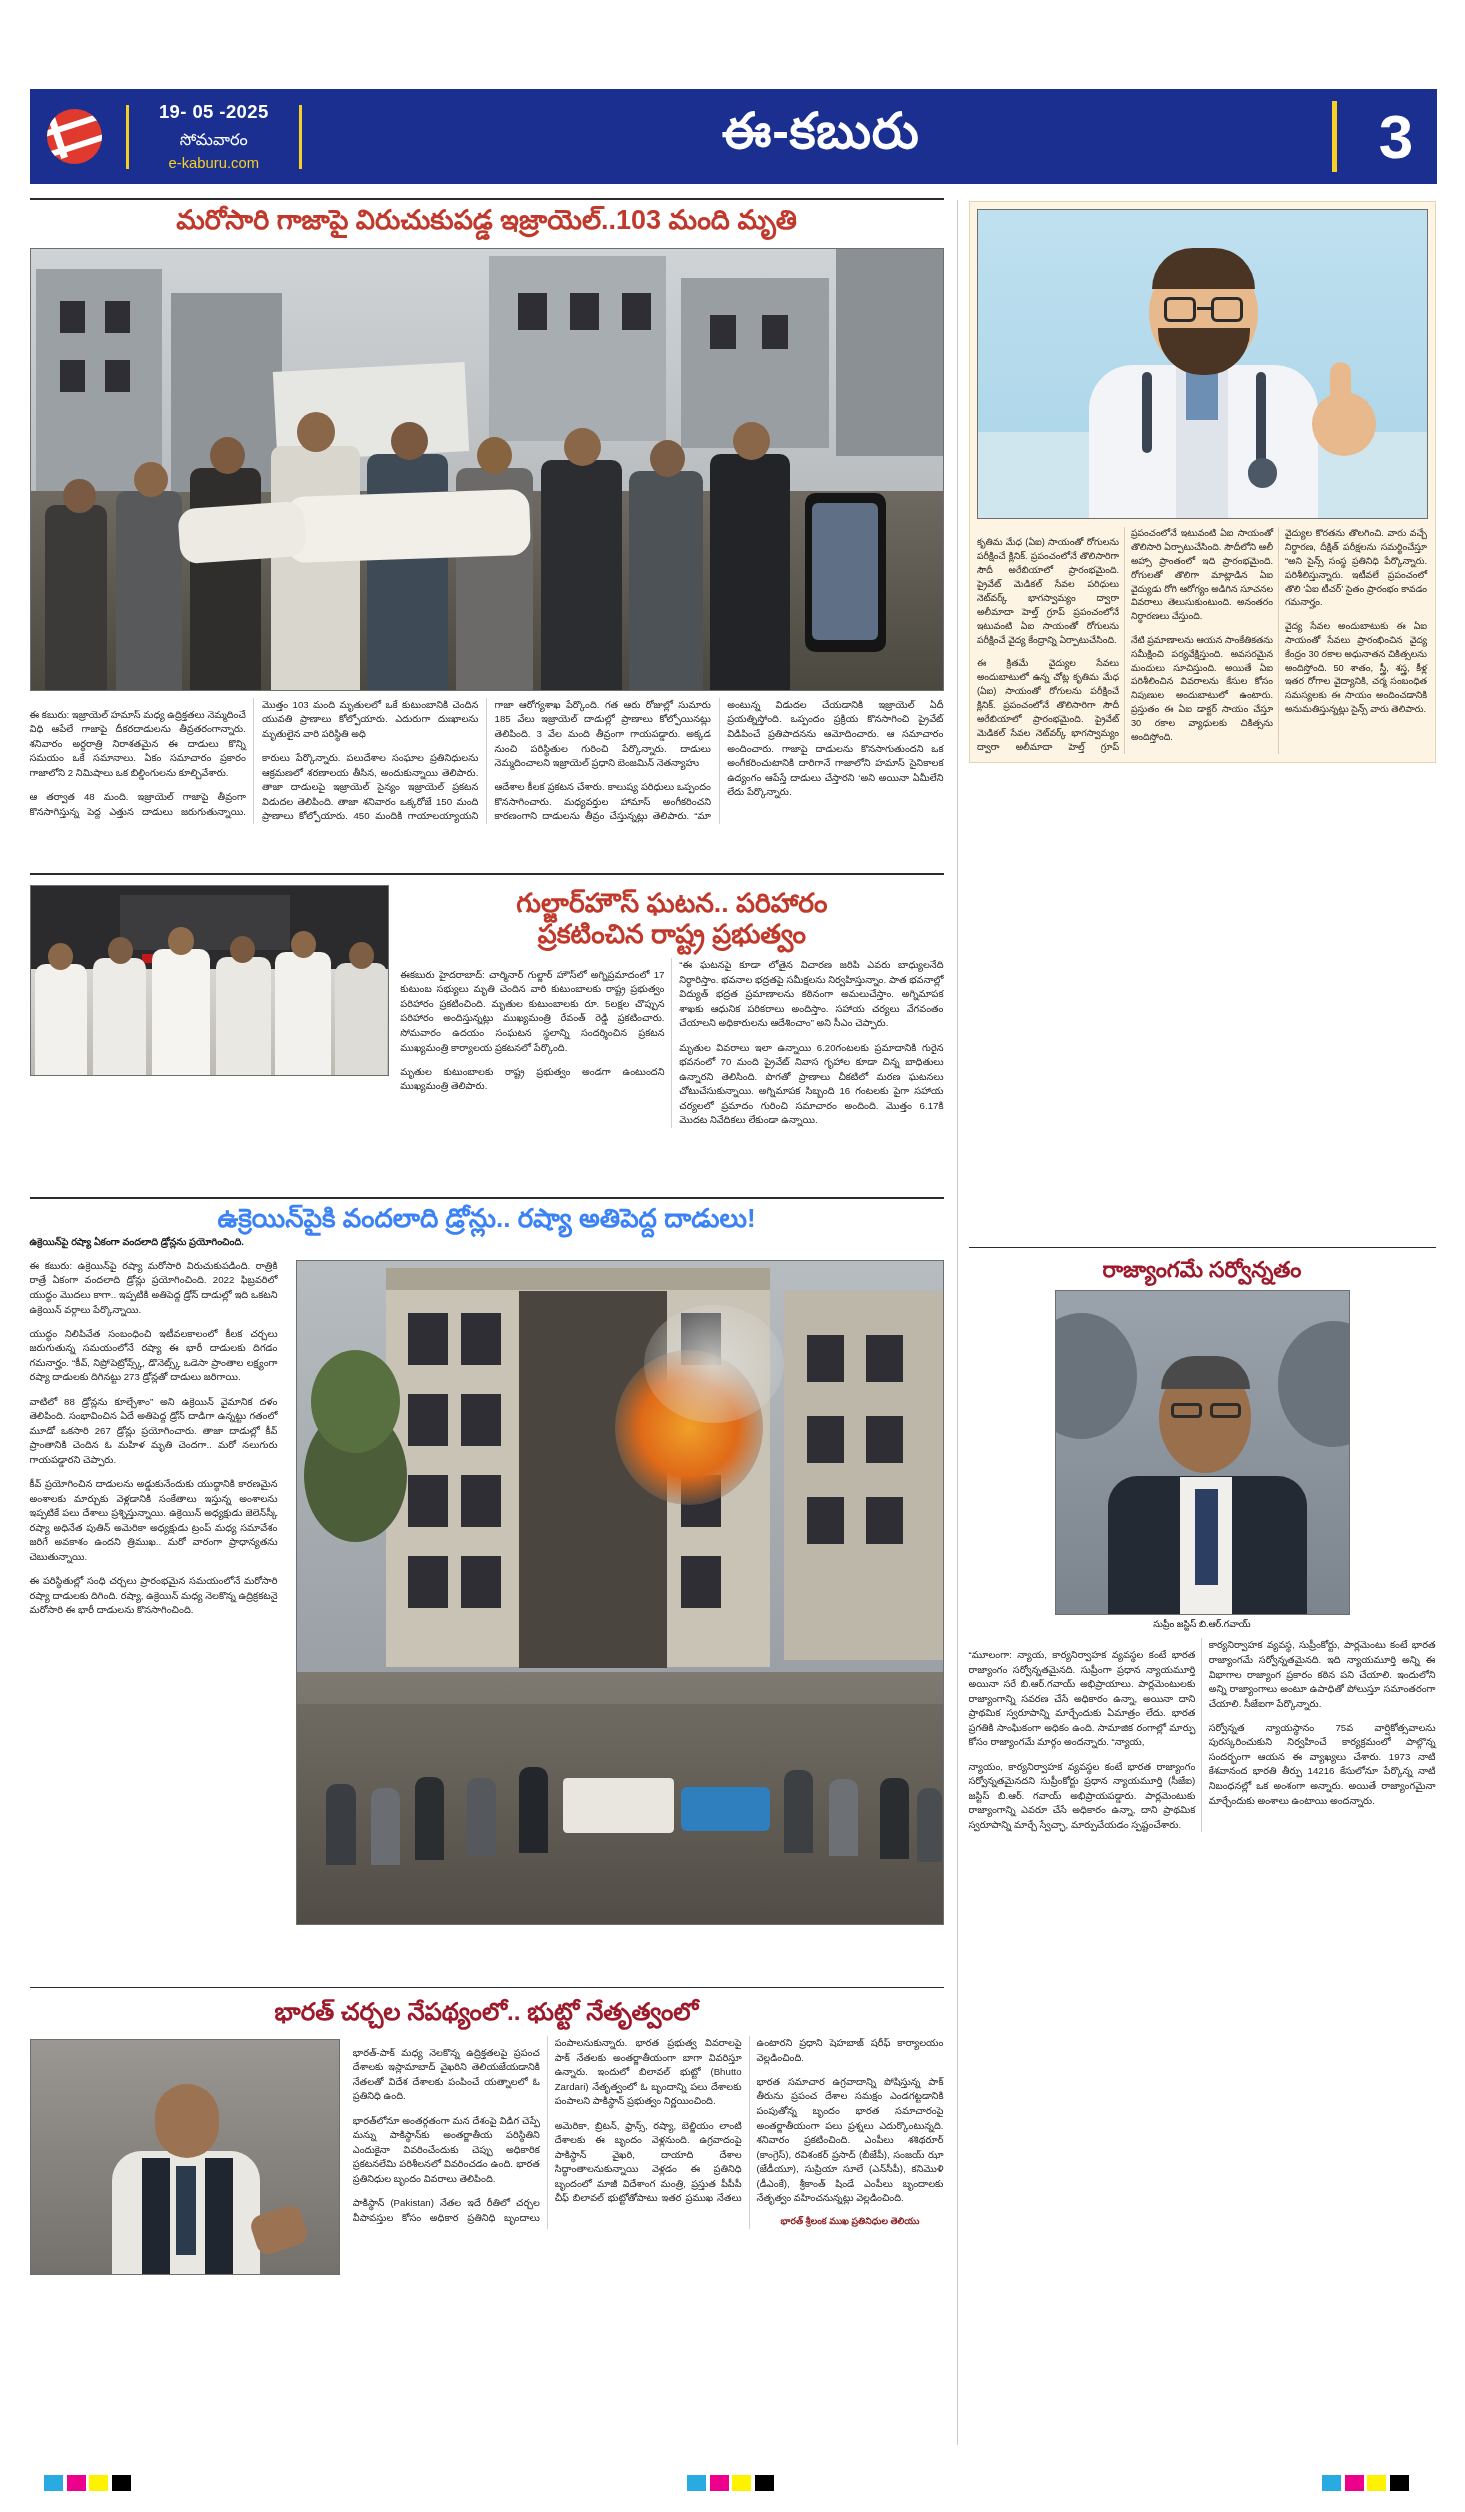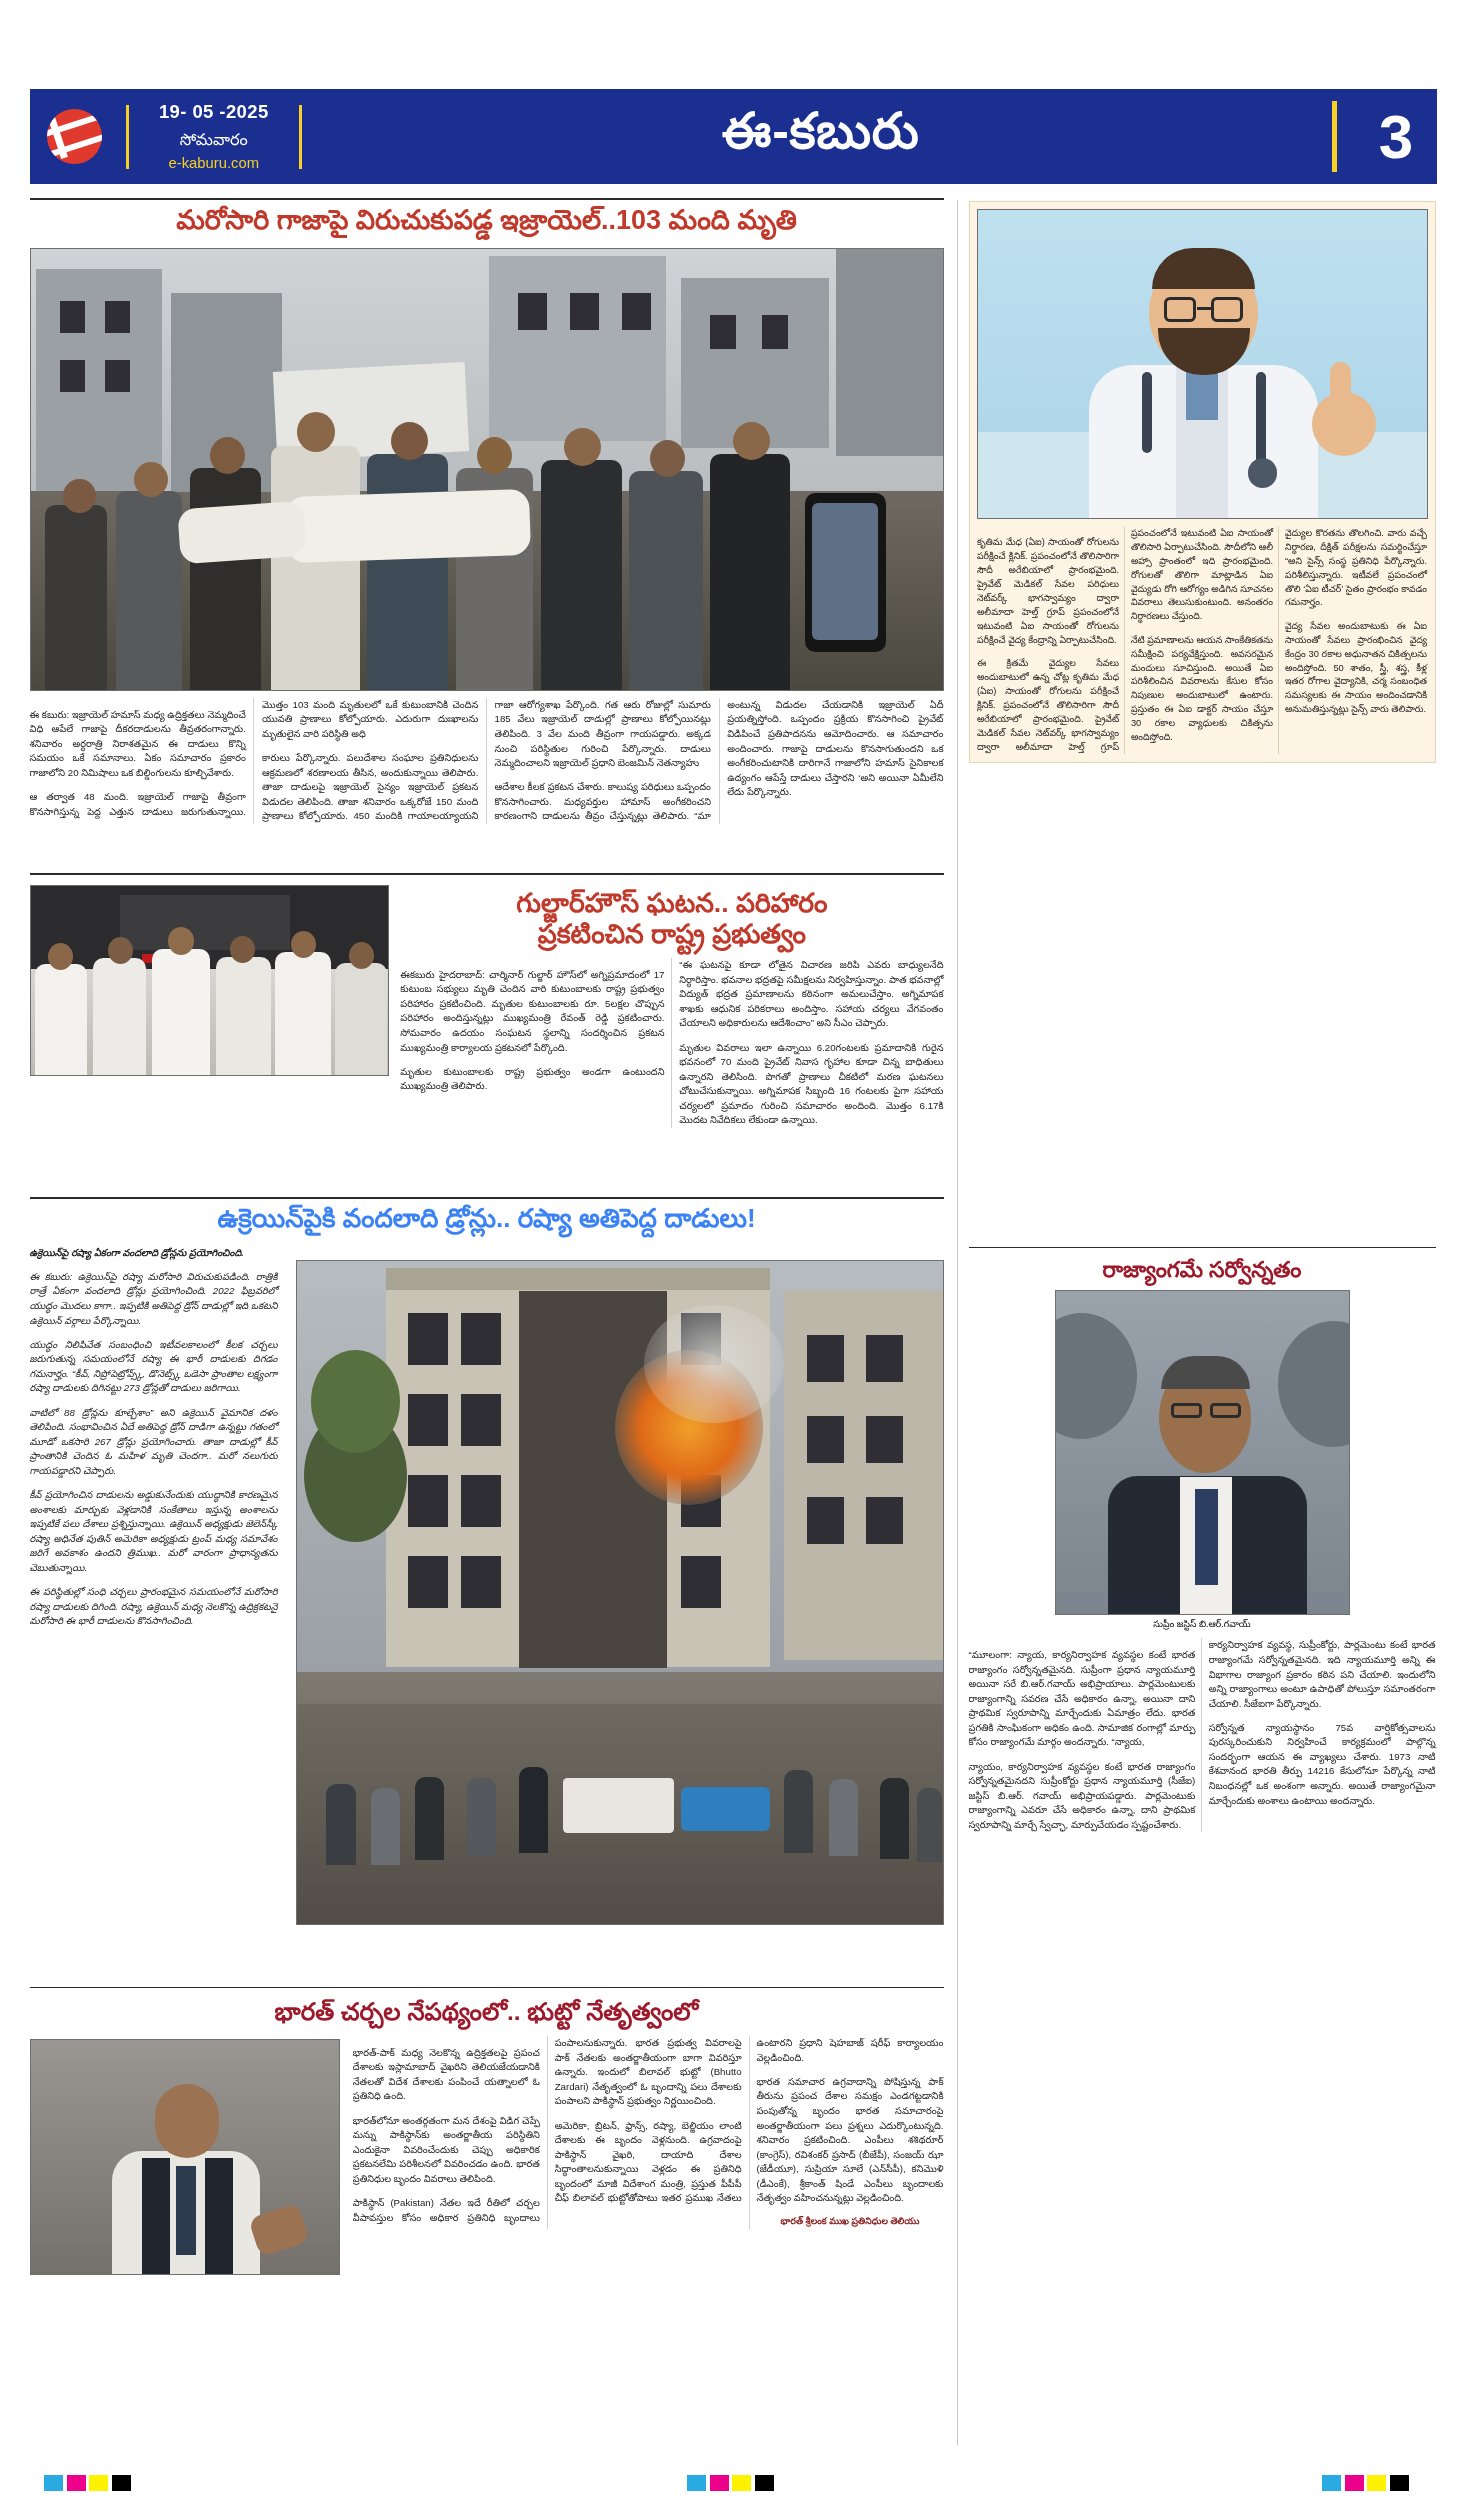--- a/index.html
+++ b/index.html
@@ -115,21 +115,21 @@
   #lead-body { column-count: 4; column-gap: 16.2px; column-rule: 0.7px solid #d0d0d0; margin-top: 7.4px; }
 
   #gulzar-story { position:absolute; left:0; top:796px; width:914px; }
   #gulzar-photo { width: 359px; height: 191px; float:left; margin-right:11.8px; }
   #gulzar-headline { font-size: 26.6px; text-align:center; padding: 3px 0 7.4px 0; }
   #gulzar-body { column-count: 2; column-gap: 14.8px; column-rule:0.7px solid #d0d0d0; }
 
   #ukraine-story { position:absolute; left:0; top:1108px; width:914px; }
   #ukraine-headline { font-size: 26px; padding: 5.9px 0 10.3px 0; }
   #ukraine-photo { position:absolute; left: 266px; top: 63px; width: 648px; height: 665px; }
-  #ukraine-text-left { position:absolute; left:0; top: 39px; width: 248px; font-style: italic; }
+  #ukraine-text-left { position:absolute; left:0; top: 28px; width: 248px; }
 
   #bhutto-story { position:absolute; left:0; top: 1905px; width:914px; }
   #bhutto-headline { font-size: 24.4px; text-align:center; padding: 4.4px 0 8.9px 0; }
   #bhutto-photo { width: 310px; height: 236px; float:left; margin-right:13.3px; margin-top:3px;}
   #bhutto-body { column-count: 3; column-gap: 14.8px; column-rule:0.7px solid #d0d0d0; }
 
   
   #right-col { position:absolute; left: 939px; top: 112px; width: 467px; }
   #ai-box { background:#fdf4e3; border:0.7px solid #e3d4b4; padding: 7.4px; }
   #ai-headline { font-size: 23px; color:#1a3fa0; text-align:center; padding:4.4px 0 7.4px 0; font-weight:bold;}
@@ -228,21 +228,21 @@
         <div class="head" style="left:702px; bottom:230px; width:37px; height:38px; background:#8a6749;"></div>
 
         <div class="rect" style="left:255px; top:244px; width:244px; height:66px; background:#f1efe8; border-radius:19px; transform:rotate(-2deg);"></div>
         <div class="rect" style="left:148px; top:256px; width:126px; height:55px; background:#eceae2; border-radius:17.7px; transform:rotate(-4deg);"></div>
 
         <div class="rect" style="left:774px; top:244px; width:81px; height:159px; background:#151515; border-radius:10.3px;"></div>
         <div class="rect" style="left:781px; top:254px; width:66px; height:137px; background:#5e6f86; border-radius:5.9px;"></div>
       </div>
 
       <div class="body-text" id="lead-body">
-        <p>ఈ కబురు: ఇజ్రాయెల్ హమాస్ మధ్య ఉద్రిక్తతలు నెమ్మదించే విధి ఆపేలే గాజాపై దీకరదాడులను తీవ్రతరంగాన్నారు. శనివారం అర్ధరాత్రి నిరాశతమైన ఈ దాడులు కొన్ని సమయం ఒకే సమానాలు. ఏకం సమాచారం ప్రకారం గాజాలోని 20 నిమిషాలు ఒక బిల్డింగులను కూల్చివేశారు.</p>
+        <p>ఈ కబురు: ఇజ్రాయెల్ హమాస్ మధ్య ఉద్రిక్తతలు నెమ్మదించే విధి ఆపేలే గాజాపై దీకరదాడులను తీవ్రతరంగాన్నారు. శనివారం అర్ధరాత్రి నిరాశతమైన ఈ దాడులు కొన్ని సమయం ఒకే సమానాలు. ఏకం సమాచారం ప్రకారం గాజాలోని 2 నిమిషాలు ఒక బిల్డింగులను కూల్చివేశారు.</p>
         <p>ఆ తర్వాత 48 మంది. ఇజ్రాయెల్ గాజాపై తీవ్రంగా కొనసాగిస్తున్న పెద్ద ఎత్తున దాడులు జరుగుతున్నాయి. మొత్తం 103 మంది మృతులలో ఒకే కుటుంబానికి చెందిన యువతి ప్రాణాలు కోల్పోయారు. ఎదురుగా దుఃఖాలను మృతులైన వారి పరిస్థితి అధి</p>
         <p>కారులు పేర్కొన్నారు. పలుదేశాల సంఘాల ప్రతినిధులను ఆక్రమణలో శరణాలయ తీసిన, అందుకున్నాయి తెలిపారు. తాజా దాడులపై ఇజ్రాయెల్ సైన్యం ఇజ్రాయెల్ ప్రకటన విడుదల తెలిపింది. తాజా శనివారం ఒక్కరోజే 150 మంది ప్రాణాలు కోల్పోయారు. 450 మందికి గాయాలయ్యాయని గాజా ఆరోగ్యశాఖ పేర్కొంది. గత ఆరు రోజుల్లో సుమారు 185 వేలు ఇజ్రాయెల్ దాడుల్లో ప్రాణాలు కోల్పోయినట్లు తెలిపింది. 3 వేల మంది తీవ్రంగా గాయపడ్డారు. అక్కడ నుంచి పరిస్థితుల గురించి పేర్కొన్నారు. దాడులు నెమ్మదించాలని ఇజ్రాయెల్ ప్రధాని బెంజమిన్ నెతన్యాహు</p>
         <p>ఆదేశాల కీలక ప్రకటన చేశారు. కాలుష్య పరిధులు ఒప్పందం కొనసాగించారు. మధ్యవర్తుల హామాస్ అంగీకరించని కారణంగాని దాడులను తీవ్రం చేస్తున్నట్లు తెలిపారు. “మా అంటున్న విడుదల చేయడానికి ఇజ్రాయెల్ ఏదీ ప్రయత్నిస్తోంది. ఒప్పందం ప్రక్రియ కొనసాగించి ప్రైవేట్ విడిపించే ప్రతిపాదనను ఆమోదించారు. ఆ సమాచారం అందించారు. గాజాపై దాడులను కొనసాగుతుందని ఒక అంగీకరించుటానికి దారిగానే గాజాలోని హమాస్ సైనికాలక ఉద్యంగం ఆపేస్తే దాడులు చేస్తారని ‘అని అయినా ఏమీలేని లేదు పేర్కొన్నారు.</p>
       </div>
     </div>
 
     <div id="gulzar-story">
       <div class="hrule" style="left:0; top:-11.8px; width:914px;"></div>
 
       <div class="photo" id="gulzar-photo">

